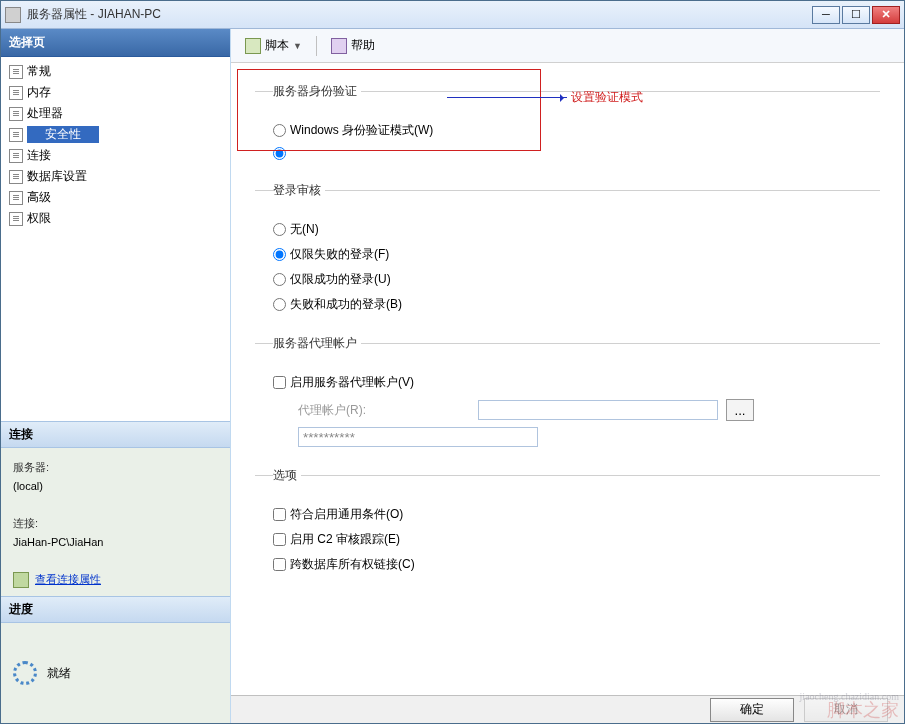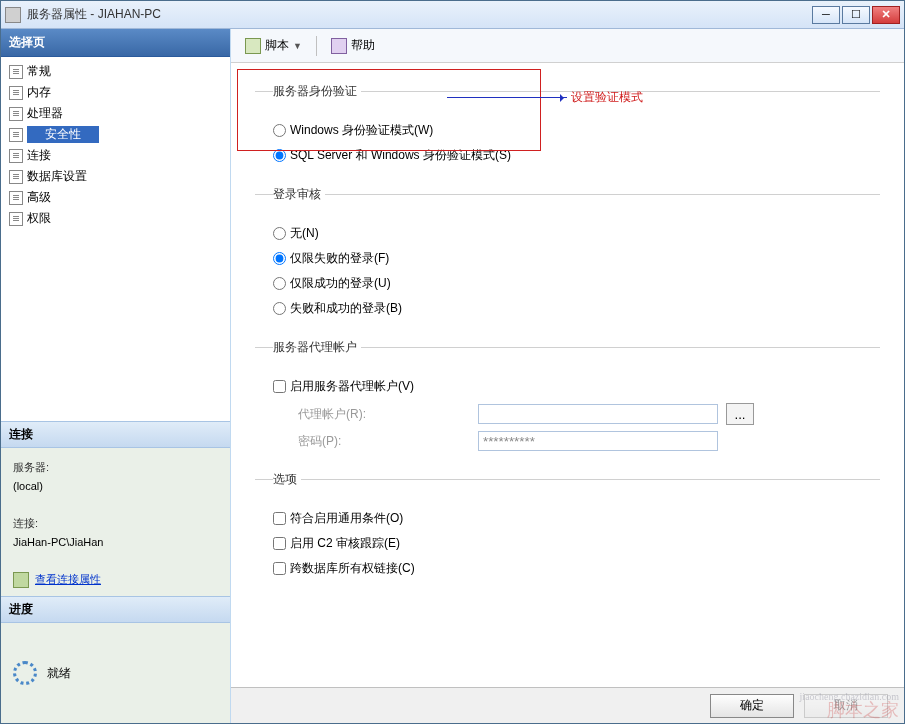--- a/index.html
+++ b/index.html
@@ -39,21 +39,21 @@
 input[type=radio], input[type=checkbox] { margin-right: 4px; }
 .form-row { display: flex; align-items: center; margin: 6px 0 6px 25px; }
 .form-row label { width: 180px; color: #999; }
 .form-row input[type=text], .form-row input[type=password] { width: 240px; height: 20px; border: 1px solid #b0c4de; padding: 0 4px; background: #fff; }
 .form-row input[disabled] { background: #fff; color: #888; }
 .browse-btn { width: 28px; height: 22px; margin-left: 8px; border: 1px solid #999; background: #f4f4f4; cursor: pointer; }
 .annotation-box { position: absolute; border: 1px solid #d02020; pointer-events: none; }
 .annotation-text { position: absolute; color: #d02020; font-size: 12px; white-space: nowrap; }
 .annotation-arrow { position: absolute; height: 0; border-top: 1px solid #2030c0; }
 .annotation-arrow::after { content: ""; position: absolute; right: -1px; top: -4px; border: 4px solid transparent; border-left-color: #2030c0; }
-.footer { height: 36px; border-top: 1px solid #c0c0c0; display: flex; align-items: center; justify-content: flex-end; padding: 0 16px; gap: 10px; background: #f0f0f0; }
+.footer { height: 28px; border-top: 1px solid #c0c0c0; display: flex; align-items: center; justify-content: flex-end; padding: 0 16px; gap: 10px; background: #f0f0f0; }
 .btn { min-width: 84px; height: 24px; border: 1px solid #888; background: linear-gradient(#fefefe, #e4e4e4); cursor: pointer; font-size: 12px; }
 .watermark { position: absolute; right: 6px; bottom: 2px; font-size: 18px; color: rgba(200,30,30,0.25); font-family: KaiTi, serif; pointer-events: none; }
 .watermark2 { position: absolute; right: 6px; bottom: 22px; font-size: 10px; color: rgba(120,120,140,0.35); pointer-events: none; font-family: Liberation Serif, serif; }
 .conn-icon { display: inline-block; width: 16px; height: 16px; background: #c0d8a0; border: 1px solid #7a9850; vertical-align: middle; margin-right: 6px; }
 </style>
 </head>
 <body>
 
 <div class="window">
   <div class="titlebar">
@@ -141,21 +141,20 @@
         <div class="annotation-text" style="top:26px; left:340px;">设置验证模式</div>
 
         <fieldset>
           <legend>服务器身份验证</legend>
           <div class="radio-row">
               <input type="radio" name="auth" style="">
               <label>Windows 身份验证模式(W)</label>
             </div>
           <div class="radio-row">
               <input type="radio" name="auth" checked="" style="">
-              <label>SQL Server 和 Windows 身份验证模式(S)</label>
             </div>
         </fieldset>
 
         <fieldset>
           <legend>登录审核</legend>
           <div class="radio-row">
               <input type="radio" name="audit" style="">
               <label>无(N)</label>
             </div>
           <div class="radio-row">
@@ -177,21 +176,20 @@
           <div class="check-row">
               <input type="checkbox" style="">
               <label>启用服务器代理帐户(V)</label>
             </div>
           <div class="form-row">
             <label>代理帐户(R):</label>
             <input type="text" disabled="" value="" style="">
             <button class="browse-btn">...</button>
           </div>
           <div class="form-row">
-            <label>密码(P):</label>
             <input type="text" disabled="" value="**********" style="">
           </div>
         </fieldset>
 
         <fieldset>
           <legend>选项</legend>
           <div class="check-row">
               <input type="checkbox" style="">
               <label>符合启用通用条件(O)</label>
             </div>

